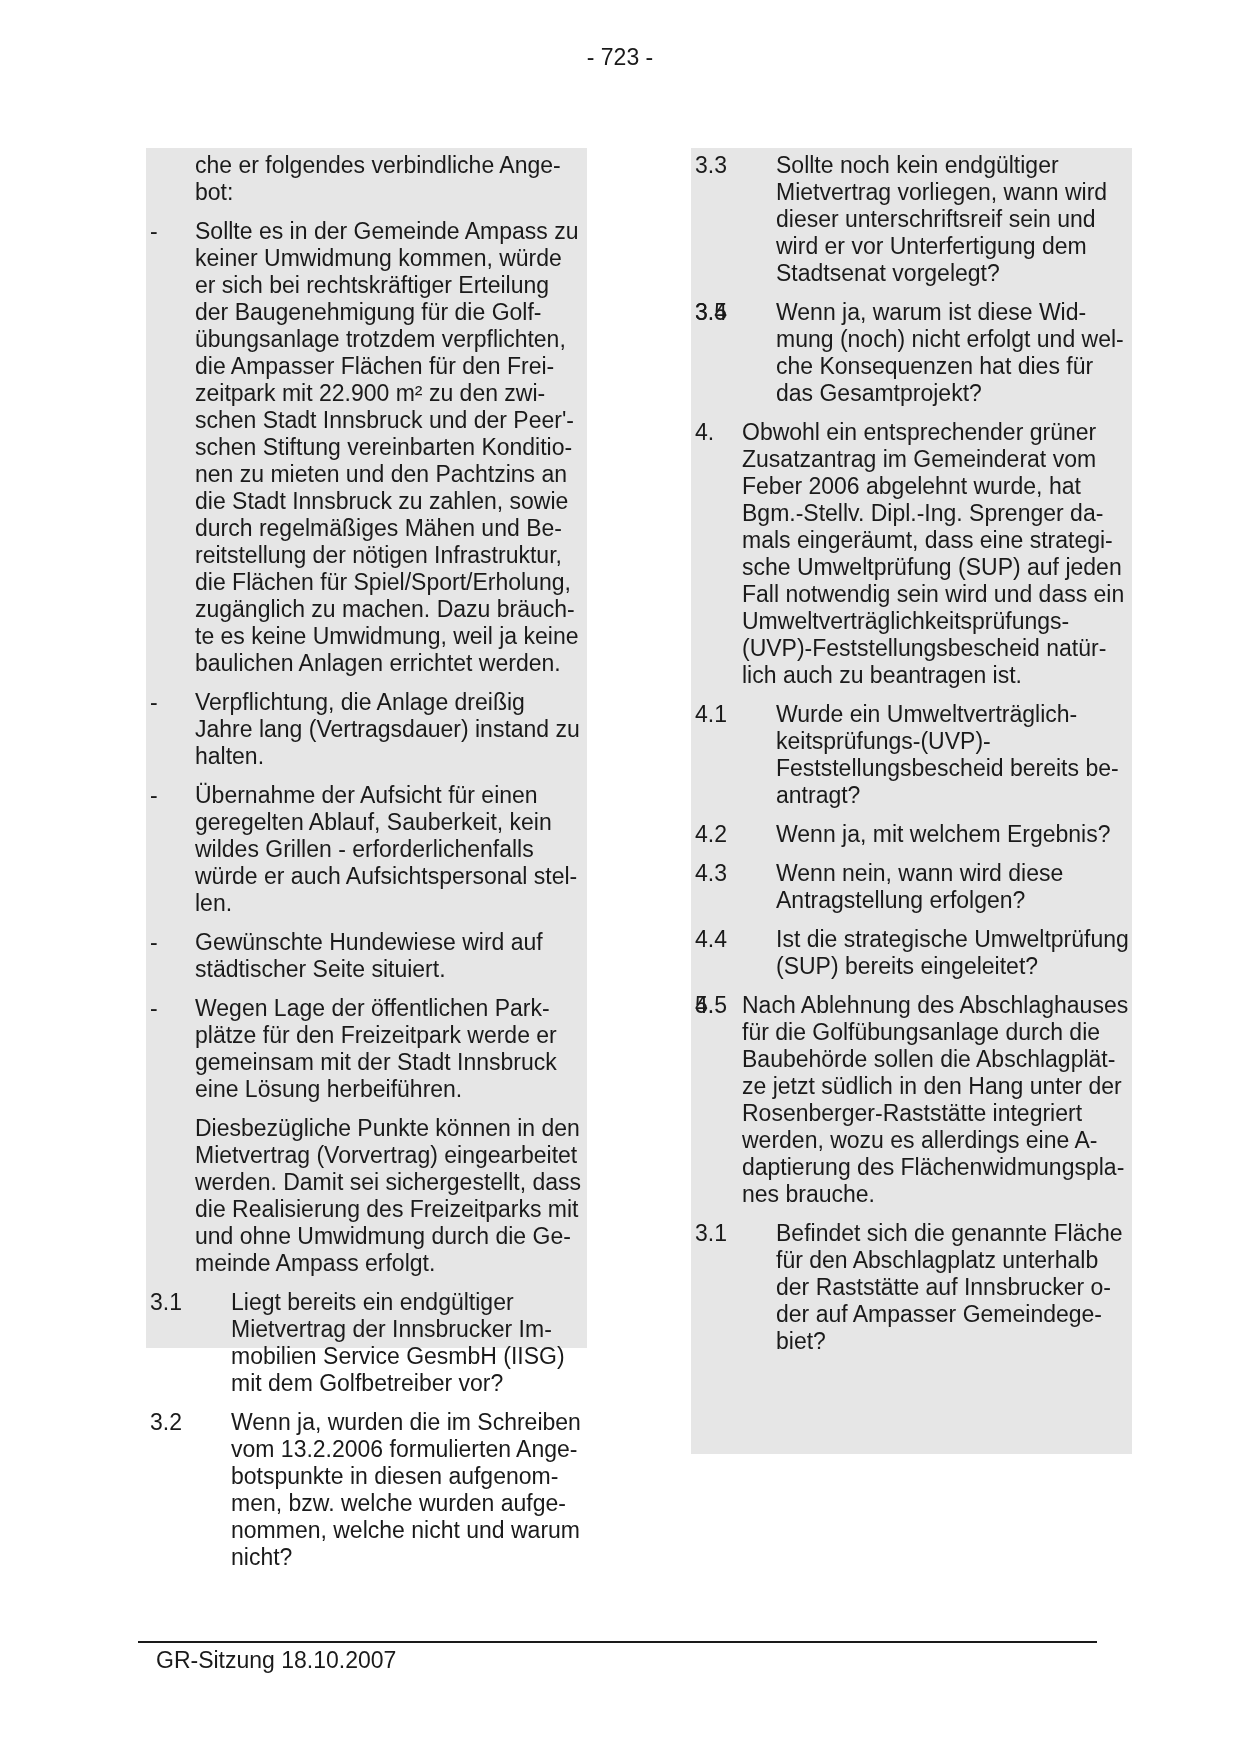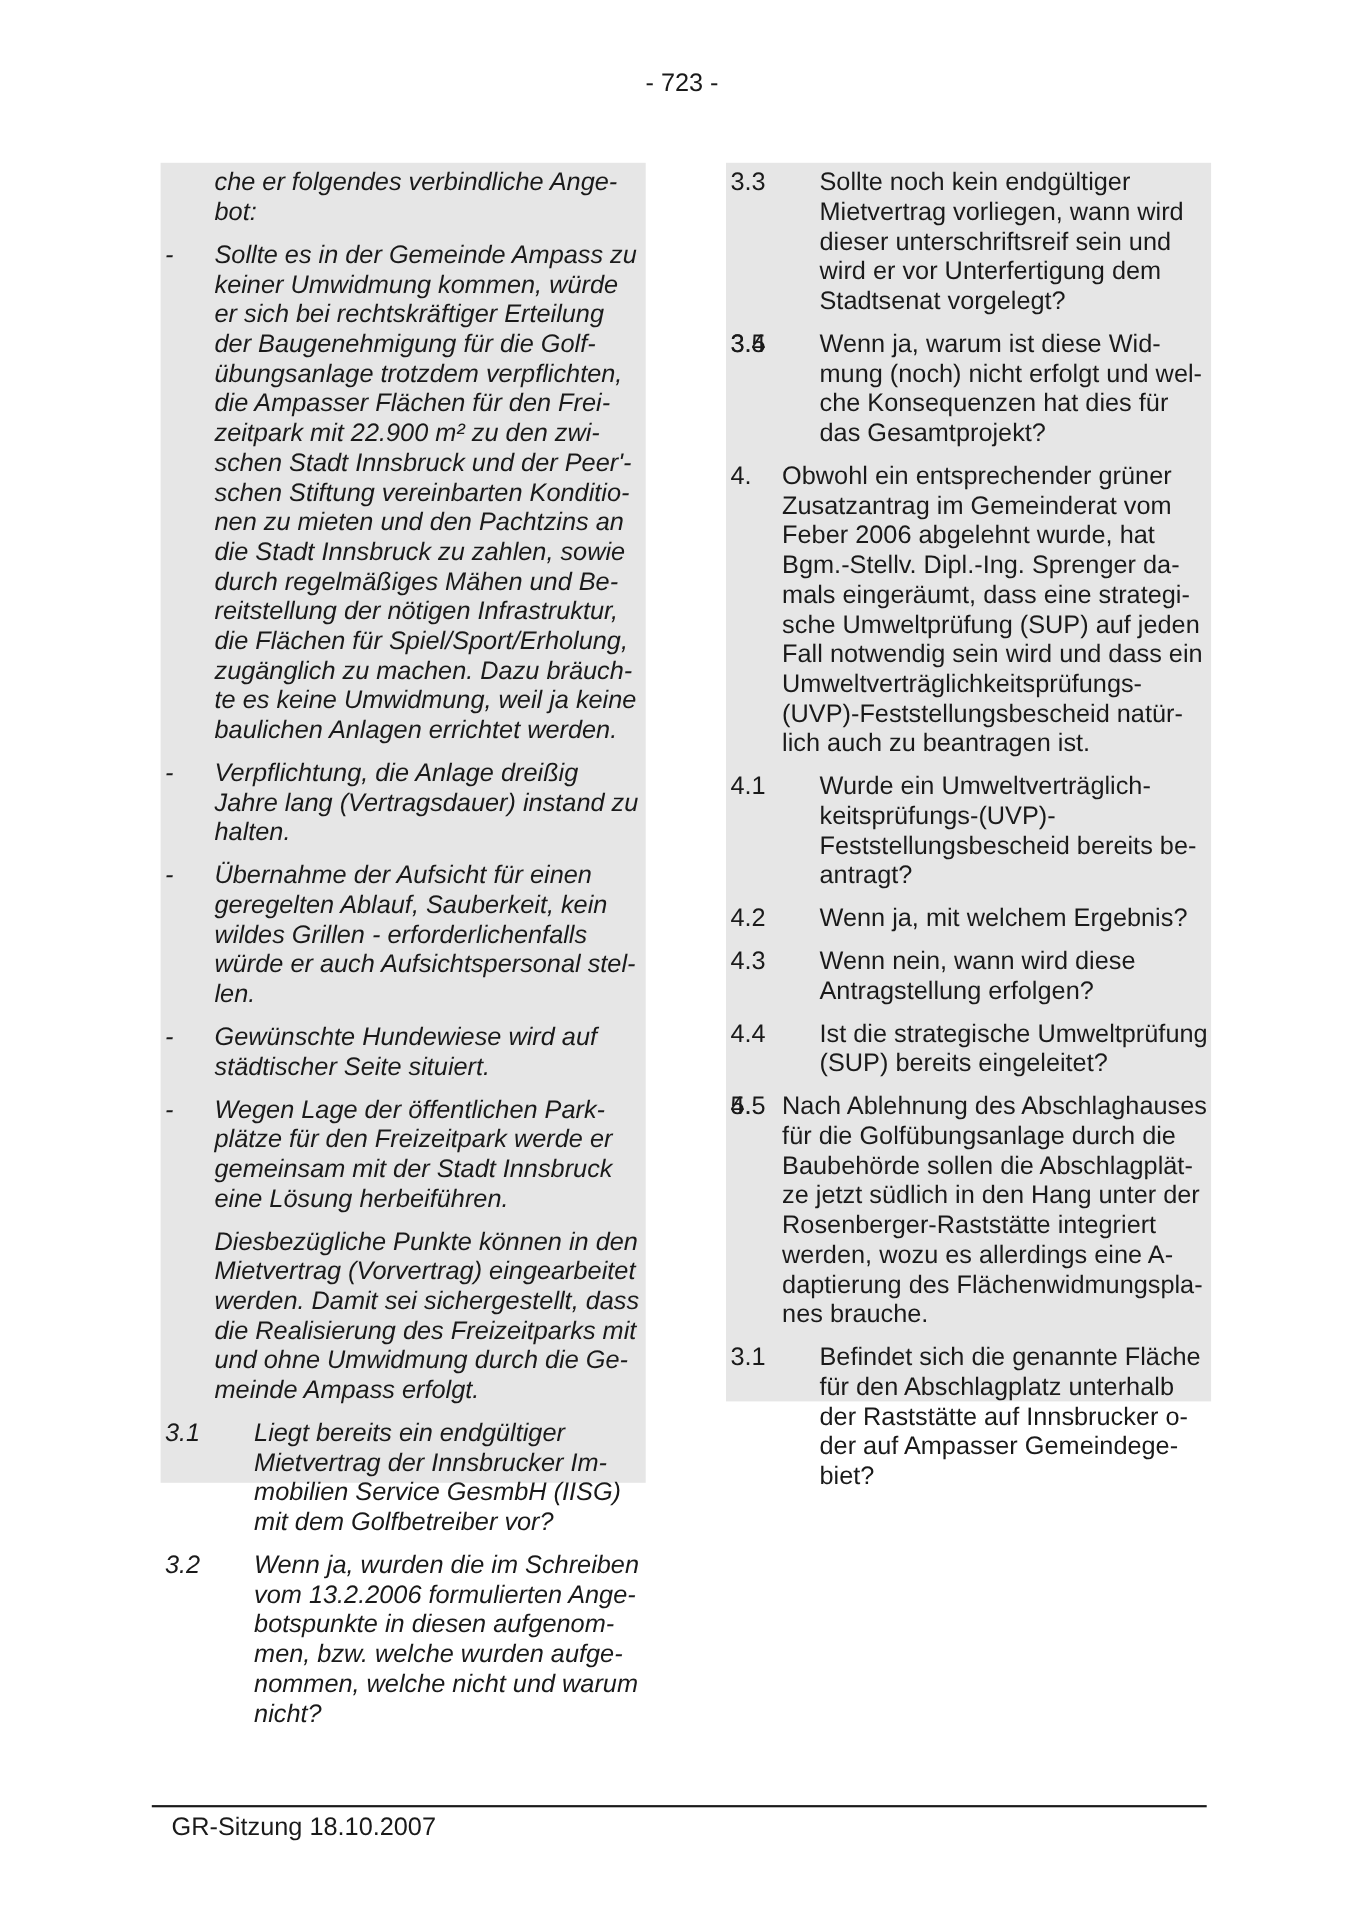--- a/index.html
+++ b/index.html
@@ -10,32 +10,32 @@
     background: #ffffff;
     font-family: "Liberation Sans", sans-serif;
     font-size: 23px;
     line-height: 27px;
     color: #1a1a1a;
     overflow: hidden;
   }
   .pagenum {
     position: absolute;
     left: 0; right: 0;
-    top: 62px;
+    top: 44px;
     text-align: center;
   }
   .col {
     position: absolute;
     background: #e6e6e6;
     width: 441px;
     box-sizing: border-box;
     padding-top: 4px;
   }
-  .col-left  { left: 146px; top: 148px; height: 1200px; font-style: italic; }
-  .col-right { left: 660px; top: 148px; height: 1126px; }
+  .col-left  { left: 146px; top: 148px; height: 1200px; }
+  .col-right { left: 691px; top: 148px; height: 1306px; }
   .item { position: relative; }
   .item + .item { margin-top: 12px; }
   .item .lbl {
     position: absolute;
     left: 4px; top: 0;
     white-space: pre;
   }
   .item .txt {
     display: block;
     white-space: pre;

